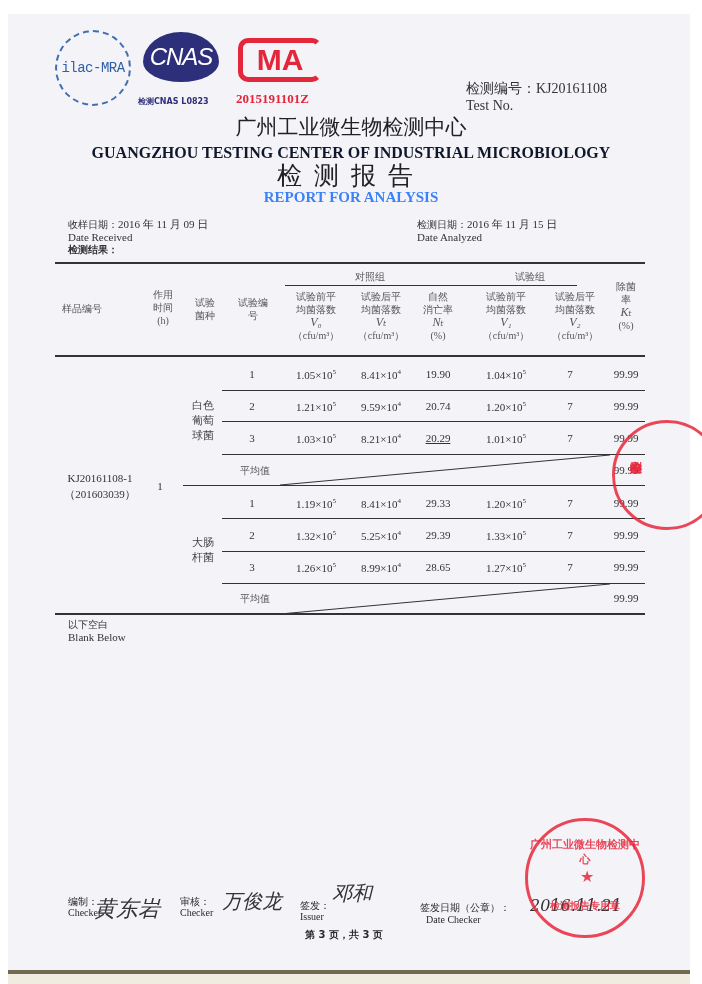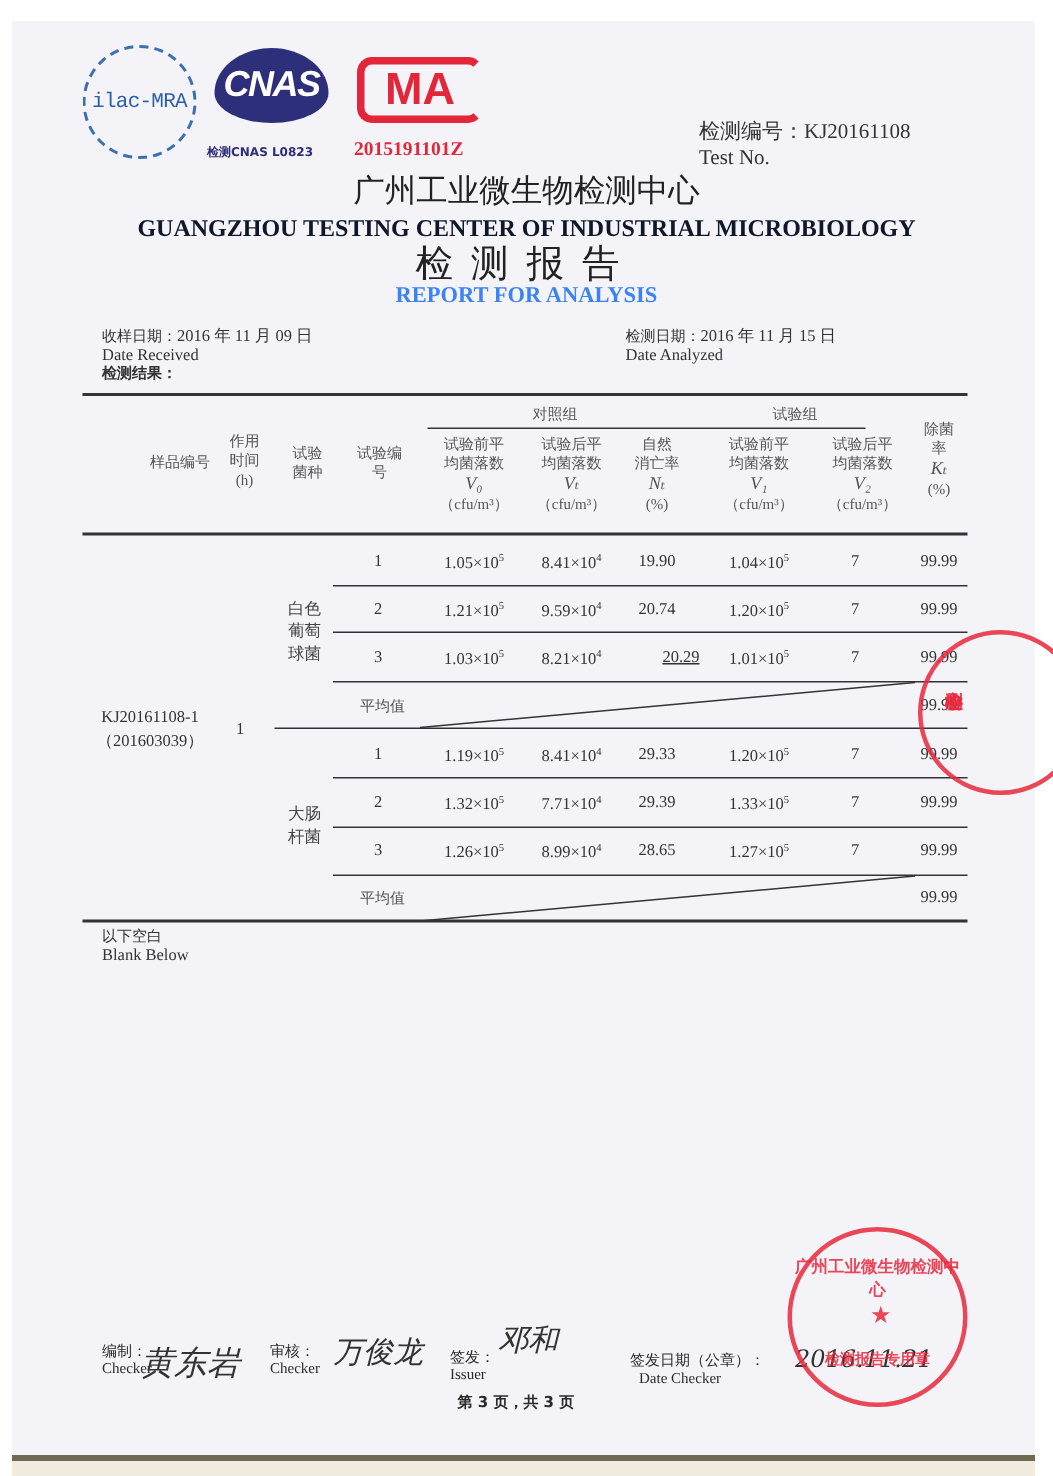--- a/index.html
+++ b/index.html
@@ -9,21 +9,21 @@
   .bottom-strip { position:absolute; left:8px; top:970px; width:682px; height:4px; background:#6f6b52; }
   .bottom-strip2 { position:absolute; left:8px; top:974px; width:682px; height:10px; background:#f0ede0; }
 
   .abs { position:absolute; }
   
   .ilac { left:55px; top:30px; width:76px; height:76px; border-radius:50%;
           border:2px dashed #3d6fb0; box-sizing:border-box; display:flex; align-items:center; justify-content:center; }
   .ilac span { font-family:Liberation Mono, monospace; color:#2d5fa8; font-size:14px; letter-spacing:-0.5px; }
   .cnas { left:143px; top:32px; width:76px; height:50px; background:#2e2f7a; border-radius:50% 50% 50% 50% / 60% 60% 40% 40%;
           display:flex; align-items:center; justify-content:center; }
-  .cnas span { color:#ffffff; font-family:"Liberation Sans",sans-serif; font-weight:bold; font-style:italic; font-size:24px; letter-spacing:-1px; }
+  .cnas span { color:#ffffff; font-family:"Liberation Sans",sans-serif; font-weight:normal; font-style:italic; font-size:24px; letter-spacing:-1px; }
   .cnas-sub { left:138px; top:96px; font-size:8px; color:#2e2f7a; font-weight:bold; }
   .cma { left:238px; top:38px; width:84px; height:44px; border:5px solid #e3263a; border-right-color:transparent;
          border-radius:10px; box-sizing:border-box; display:flex; align-items:center; justify-content:center; }
   .cma span { color:#e3263a; font-family:"Liberation Sans",sans-serif; font-weight:bold; font-size:30px; }
   .cma-sub { left:236px; top:91px; font-size:13px; color:#e3263a; font-weight:bold; }
 
   .testno { left:466px; top:80px; font-size:14px; color:#333; line-height:17px; }
 
   .t1 { left:0; width:702px; text-align:center; }
   .title-cn { top:113px; font-size:21px; color:#222; font-family:"DejaVu Sans",sans-serif; }
@@ -81,21 +81,21 @@
 </div>
 <div class="abs meta" style="left:417px; top:218px;">
   <span class="cn">检测日期：</span><span>2016 年 11 月 15 日</span><br>
   <span>Date Analyzed</span>
 </div>
 
 <div class="hline" style="left:55px; top:262px; width:590px; height:2px;"></div>
 <div class="hline" style="left:285px; top:285px; width:292px; height:1px;"></div>
 <div class="hline" style="left:55px; top:355px; width:590px; height:2px;"></div>
 
-<div class="hcell cn" style="left:80px; top:302px; width:60px;text-align:right;">样品编号</div>
+<div class="hcell cn" style="left:52px; top:302px; width:60px;">样品编号</div>
 <div class="hcell" style="left:143px; top:288px; width:40px;">
   <div class="cnl">作用</div>
   <div class="cnl">时间</div>
   <div>(h)</div>
 </div>
 <div class="hcell" style="left:185px; top:296px; width:40px;">
   <div class="cnl">试验</div>
   <div class="cnl">菌种</div>
 </div>
 <div class="hcell" style="left:228px; top:296px; width:50px;">
@@ -182,21 +182,21 @@
   <div class="cell" style="left:470px; top:400px; width:72px;"><span>1.20×10</span><sup>5</sup></div>
   <div class="cell" style="left:560px; top:400px; width:20px;">7</div>
   <div class="cell" style="left:608px; top:400px; width:36px;">99.99</div>
 </div>
 <div class="hline" style="left:222px; top:421px; width:423px; height:1px;"></div>
 
 <div>
   <div class="cell" style="left:240px; top:432px; width:24px;">3</div>
   <div class="cell" style="left:283px; top:432px; width:66px;"><span>1.03×10</span><sup>5</sup></div>
   <div class="cell" style="left:348px; top:432px; width:66px;"><span>8.21×10</span><sup>4</sup></div>
-  <div class="cell" style="left:429px; top:432px; width:50px;text-decoration:underline;">20.29</div>
+  <div class="cell" style="left:413px; top:432px; width:50px;text-decoration:underline;">20.29</div>
   <div class="cell" style="left:470px; top:432px; width:72px;"><span>1.01×10</span><sup>5</sup></div>
   <div class="cell" style="left:560px; top:432px; width:20px;">7</div>
   <div class="cell" style="left:608px; top:432px; width:36px;">99.99</div>
 </div>
 <div class="hline" style="left:222px; top:454px; width:423px; height:1px;"></div>
 
 <div>
   <div class="cell cn" style="left:232px; top:464px; width:46px; font-size:10px; color:#555;">平均值</div>
   <svg class="abs" style="left:280px; top:454px;" width="330" height="32">
       <line x1="0" y1="31" x2="330" y2="1" stroke="#333" stroke-width="1"></line>
@@ -211,21 +211,21 @@
   <div class="cell" style="left:413px; top:497px; width:50px;">29.33</div>
   <div class="cell" style="left:470px; top:497px; width:72px;"><span>1.20×10</span><sup>5</sup></div>
   <div class="cell" style="left:560px; top:497px; width:20px;">7</div>
   <div class="cell" style="left:608px; top:497px; width:36px;">99.99</div>
 </div>
 <div class="hline" style="left:222px; top:518px; width:423px; height:1px;"></div>
 
 <div>
   <div class="cell" style="left:240px; top:529px; width:24px;">2</div>
   <div class="cell" style="left:283px; top:529px; width:66px;"><span>1.32×10</span><sup>5</sup></div>
-  <div class="cell" style="left:348px; top:529px; width:66px;"><span>7.71×10</span><sup>4</sup></div>
+  <div class="cell" style="left:348px; top:529px; width:66px;"><span>5.25×10</span><sup>4</sup></div>
   <div class="cell" style="left:413px; top:529px; width:50px;">29.39</div>
   <div class="cell" style="left:470px; top:529px; width:72px;"><span>1.33×10</span><sup>5</sup></div>
   <div class="cell" style="left:560px; top:529px; width:20px;">7</div>
   <div class="cell" style="left:608px; top:529px; width:36px;">99.99</div>
 </div>
 <div class="hline" style="left:222px; top:551px; width:423px; height:1px;"></div>
 
 <div>
   <div class="cell" style="left:240px; top:561px; width:24px;">3</div>
   <div class="cell" style="left:283px; top:561px; width:66px;"><span>1.26×10</span><sup>5</sup></div>

